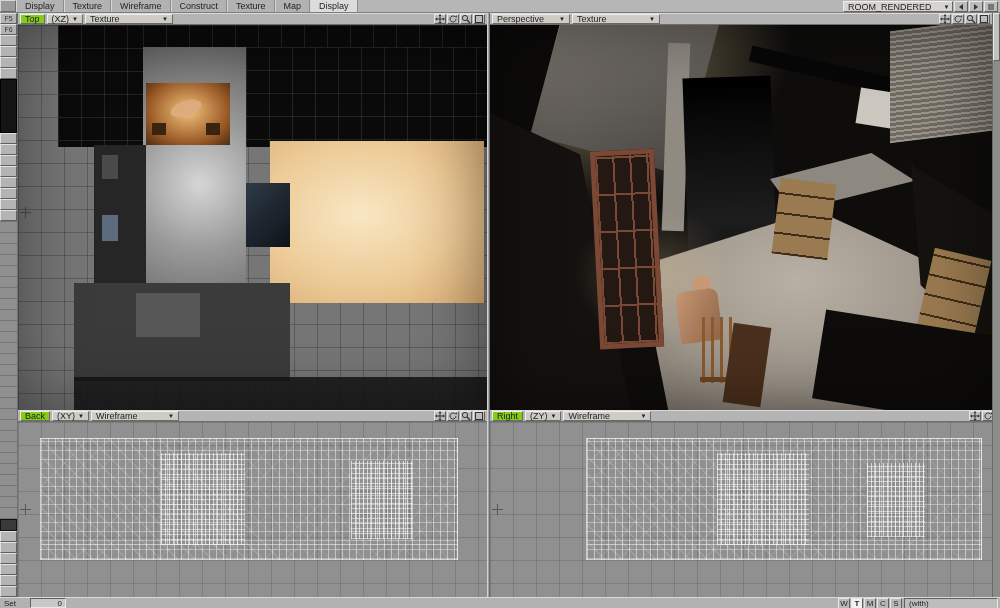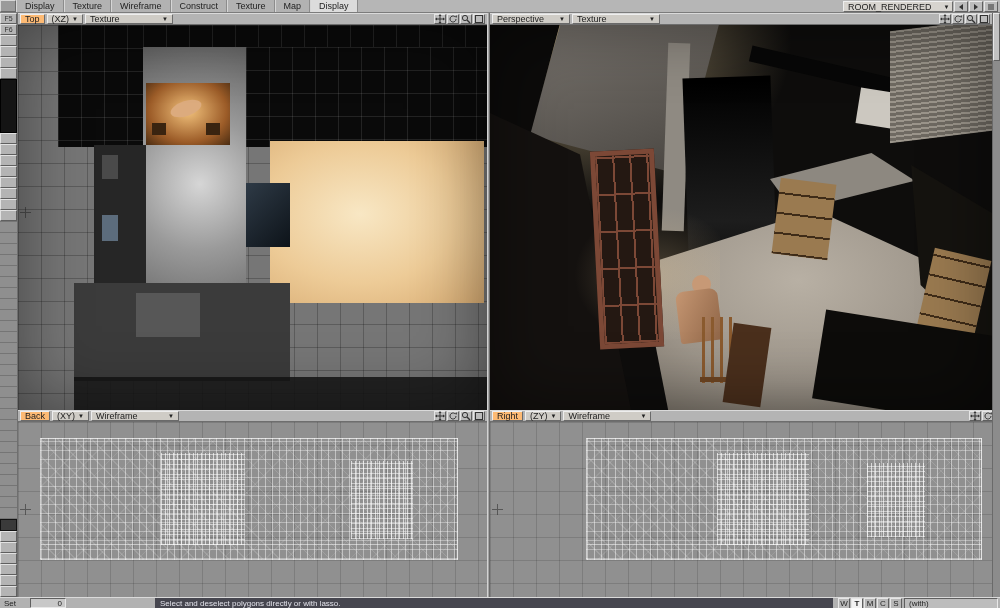--- a/index.html
+++ b/index.html
@@ -37,21 +37,21 @@
     background-image: linear-gradient(rgba(0,0,0,.18) 1px, transparent 1px);
     background-size: 100% 11px; }
   .sb-dark { height:12px; background:#3a3a3a; border:1px solid #111; }
   
   .hdr { position:absolute; height:12px; background:#b4b4b4;
     border-top:1px solid #dadada; border-bottom:1px solid #6e6e6e;
     display:flex; align-items:center; gap:2px; padding:0 2px; }
   .seg { display:flex; align-items:center; gap:3px; background:#cfccc6;
     border:1px solid #6a6a6a; border-top-color:#eeeeee; border-left-color:#eeeeee;
     height:10px; padding:0 4px; white-space:nowrap; }
-  .seg.plain { background:#fdba74;text-align:right; }
+  .seg.plain { background:#84cc16;text-align:right; }
   .vp-icons { margin-left:auto; display:flex; gap:1px; }
   .icon-btn { width:12px; height:10px; background:#bcbcbc;
     border:1px solid #5f5f5f; border-top-color:#e6e6e6; border-left-color:#e6e6e6;
     display:flex; align-items:center; justify-content:center; }
   
   .canvas { position:absolute; overflow:hidden; }
   .grid-gray { background-color:#767676;
     background-image: linear-gradient(rgba(0,0,0,.22) 1px, transparent 1px),
                       linear-gradient(90deg, rgba(0,0,0,.22) 1px, transparent 1px);
     background-size:23px 23px; }
@@ -416,21 +416,20 @@
   </div>
 
   <div class="vdivider"></div>
   <div class="scrollbar">
     <div class="scroll-thumb"></div>
   </div>
 
   <div class="statusbar">
     <span class="st-label">Set</span>
     <div class="st-value">0</div>
-    <div class="st-hint">Select and deselect polygons directly or with lasso.</div>
     <div class="mode-btn" style="left:838px">W</div>
     <div class="mode-btn active" style="left:851px">T</div>
     <div class="mode-btn" style="left:864px">M</div>
     <div class="mode-btn" style="left:877px">C</div>
     <div class="mode-btn" style="left:890px">S</div>
     <div class="none-box">(with)</div>
   </div>
 
 </div>
 

